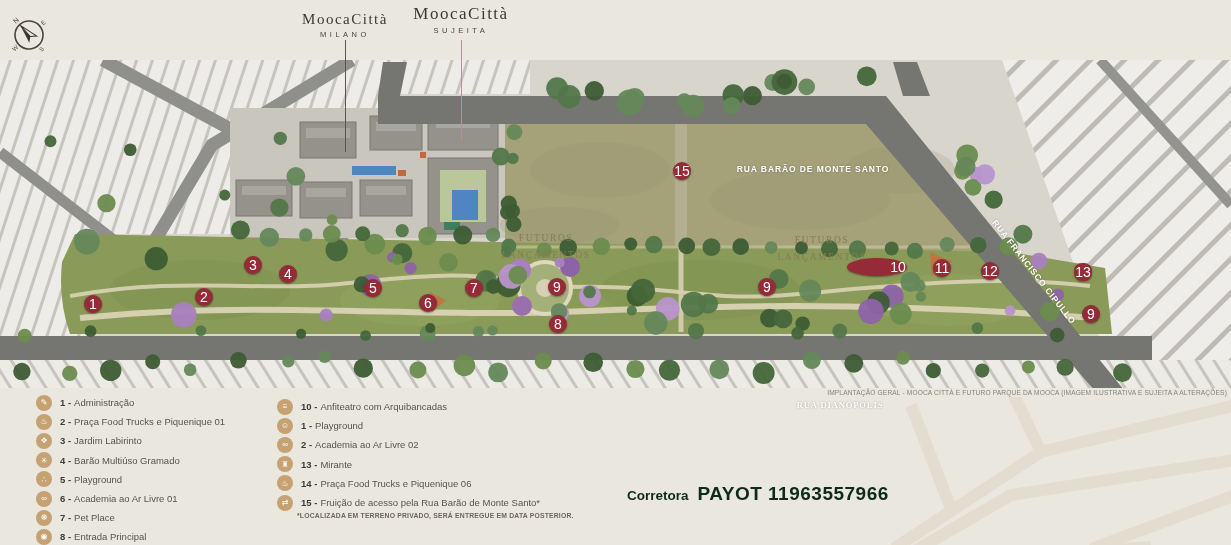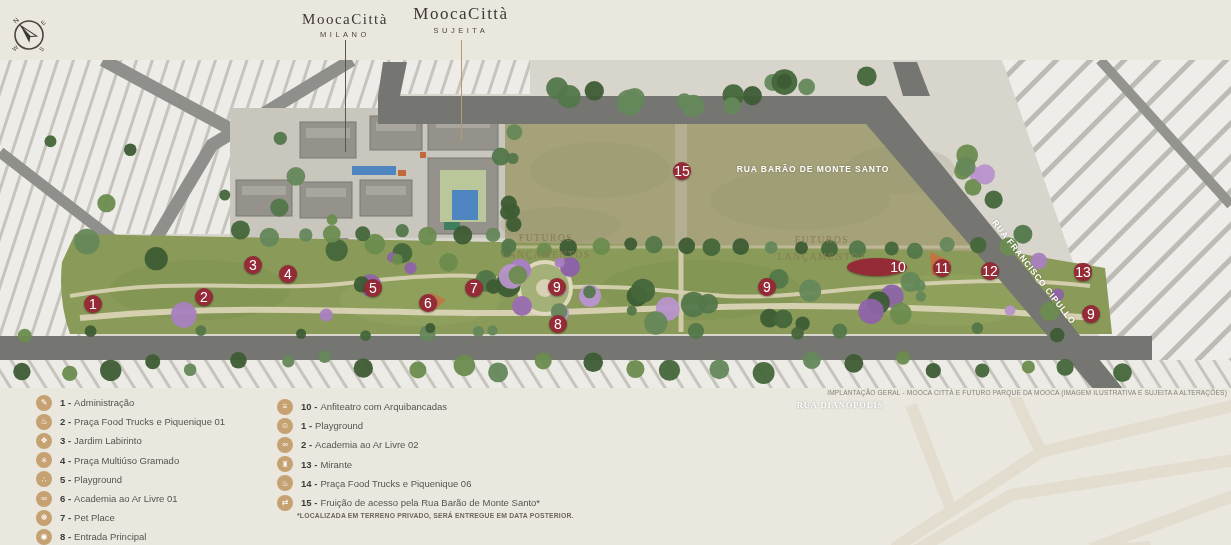--- a/index.html
+++ b/index.html
@@ -400,21 +400,21 @@
         <span class="llab">Praça Food Trucks e Piquenique 01</span>
       </div>
       <div class="lrow">
         <span class="licon">❖</span>
         <span class="lnum">3 -</span>
         <span class="llab">Jardim Labirinto</span>
       </div>
       <div class="lrow">
         <span class="licon">✳</span>
         <span class="lnum">4 -</span>
-        <span class="llab">Praça Multiúso Gramado</span>
+        <span class="llab">Barão Multiúso Gramado</span>
       </div>
       <div class="lrow">
         <span class="licon">∴</span>
         <span class="lnum">5 -</span>
         <span class="llab">Playground</span>
       </div>
       <div class="lrow">
         <span class="licon">∞</span>
         <span class="lnum">6 -</span>
         <span class="llab">Academia ao Ar Livre 01</span>
@@ -457,13 +457,17 @@
         <span class="llab">Praça Food Trucks e Piquenique 06</span>
       </div>
       <div class="lrow">
         <span class="licon">⇄</span>
         <span class="lnum">15 -</span>
         <span class="llab">Fruição de acesso pela Rua Barão de Monte Santo*</span>
       </div>
     </div>
   <div id="legend-footnote">*LOCALIZADA EM TERRENO PRIVADO, SERÁ ENTREGUE EM DATA POSTERIOR.</div>
 
+  <div id="watermark">
+    <span class="wm-prefix">Corretora</span>
+    <span class="wm-name">PAYOT 11963557966</span>
+  </div>
 </div>
 
 </body></html>

